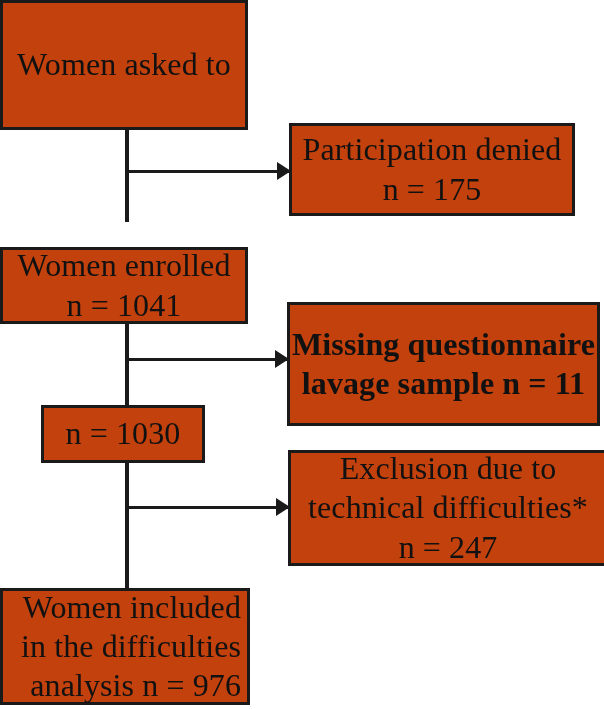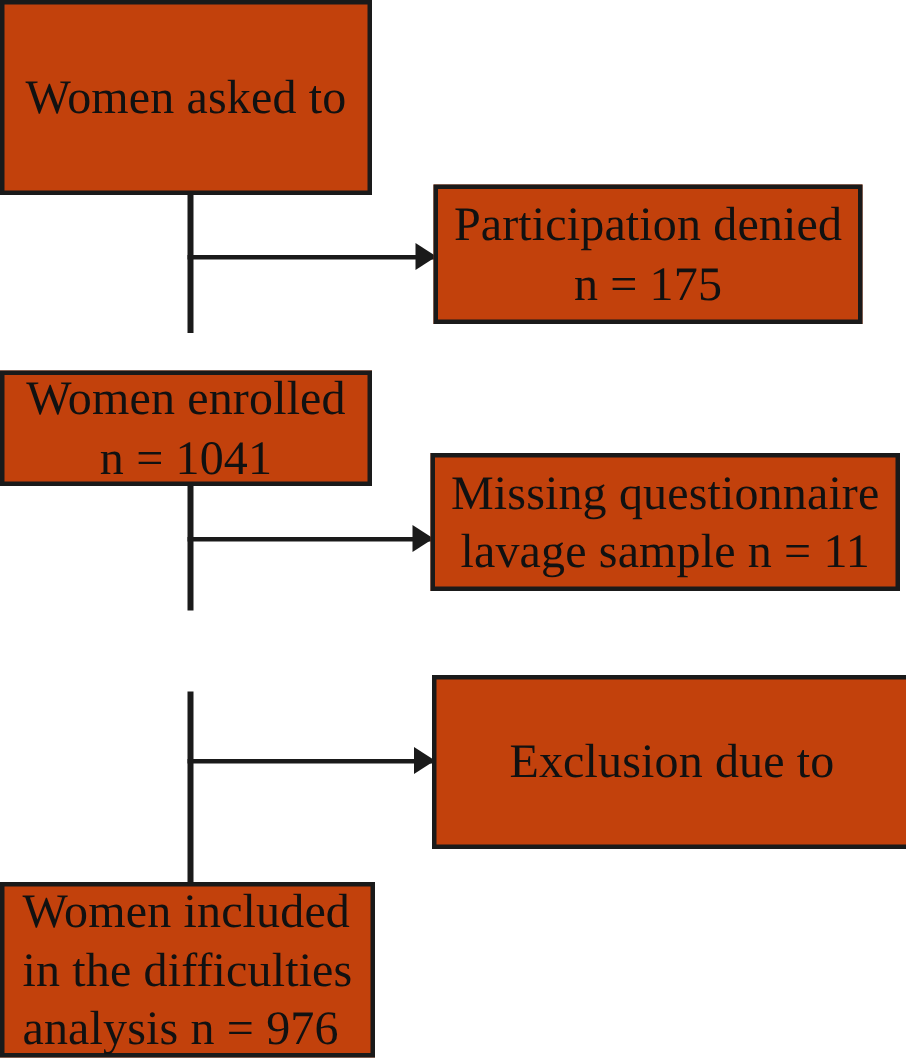--- a/index.html
+++ b/index.html
@@ -37,27 +37,27 @@
   }
   .node .line {
     display: block;
     white-space: nowrap;
   }
 
   
   #node-asked     { left: 0px;   top: 0px;   width: 248px; height: 130px; }
   #node-denied    { left: 289px; top: 123px; width: 286px; height: 93px;  }
   #node-enrolled  { left: 0px;   top: 229px; width: 248px; height: 77px; margin-top: 18px;  }
-  #node-missing   { left: 287px; top: 302px; width: 313px; height: 92px; }
+  #node-missing   { left: 287px; top: 302px; width: 313px; height: 124px; font-weight: bold; }
   #node-n1030     { left: 41px;  top: 405px; width: 164px; height: 58px;  }
   #node-exclusion { left: 288px; top: 450px; width: 320px; height: 116px; }
   #node-included  { left: 0px;   top: 588px; width: 250px; height: 117px; }
 
   
-  #node-included  { align-items: flex-start; padding-left: 12px; }
+  #node-included  { align-items: flex-end; padding-left: 24px; }
   #node-included .line { text-align: left; }
 
   
   .vline {
     position: absolute;
     width: 4px;
     background: #1a1a1a;
     left: 125px;
     z-index: 1;
   }
@@ -120,23 +120,28 @@
   <div class="node" id="node-enrolled">
     <span class="line">Women enrolled</span>
     <span class="line">n = 1041</span>
   </div>
 
   <div class="node" id="node-missing">
     <span class="line">Missing questionnaire</span>
     <span class="line">lavage sample n = 11</span>
   </div>
 
+  <div class="node" id="node-n1030">
+    <span class="line">n = 1030</span>
+  </div>
 
   <div class="node" id="node-exclusion">
     <span class="line">Exclusion due to</span>
+    <span class="line">technical difficulties*</span>
+    <span class="line">n = 247</span>
   </div>
 
   <div class="node" id="node-included">
     <span class="line">Women included</span>
     <span class="line">in the difficulties</span>
     <span class="line">analysis n = 976</span>
   </div>
 
 </div>
 

